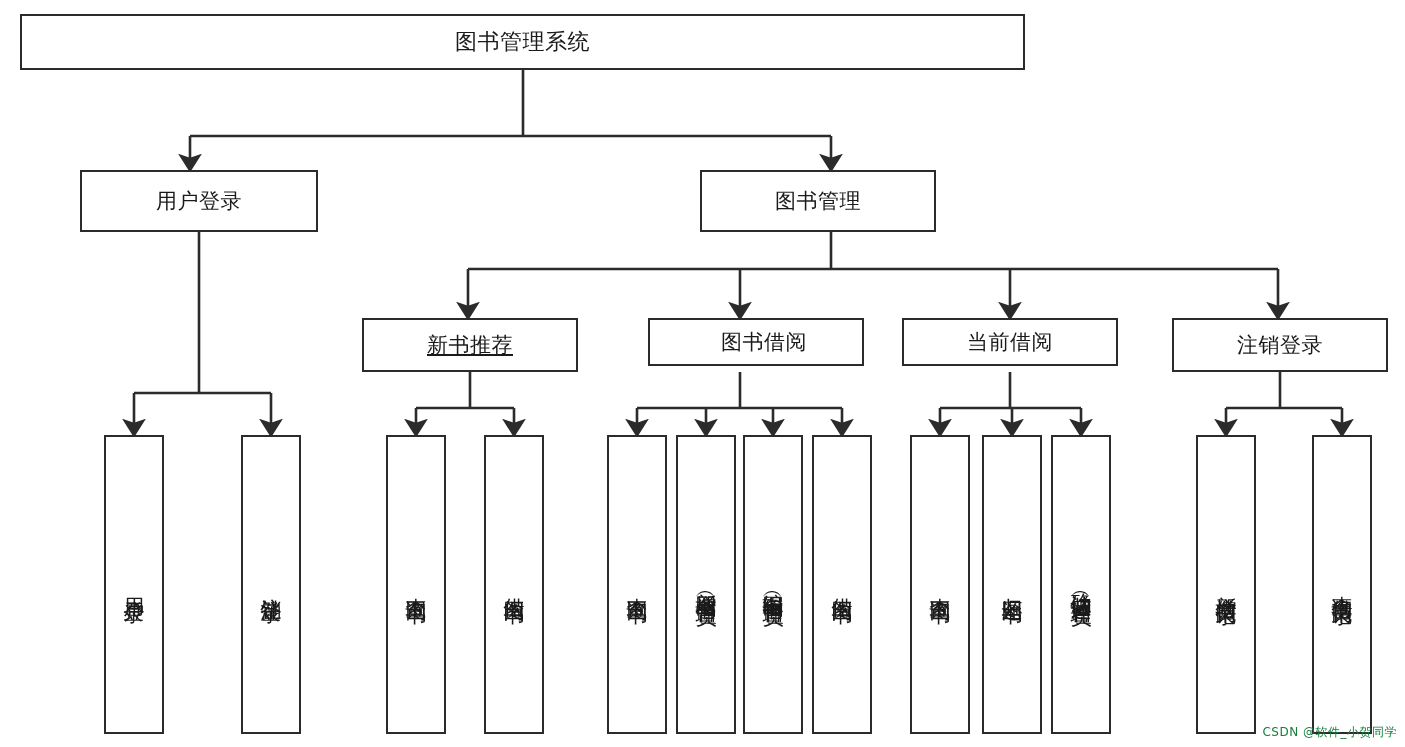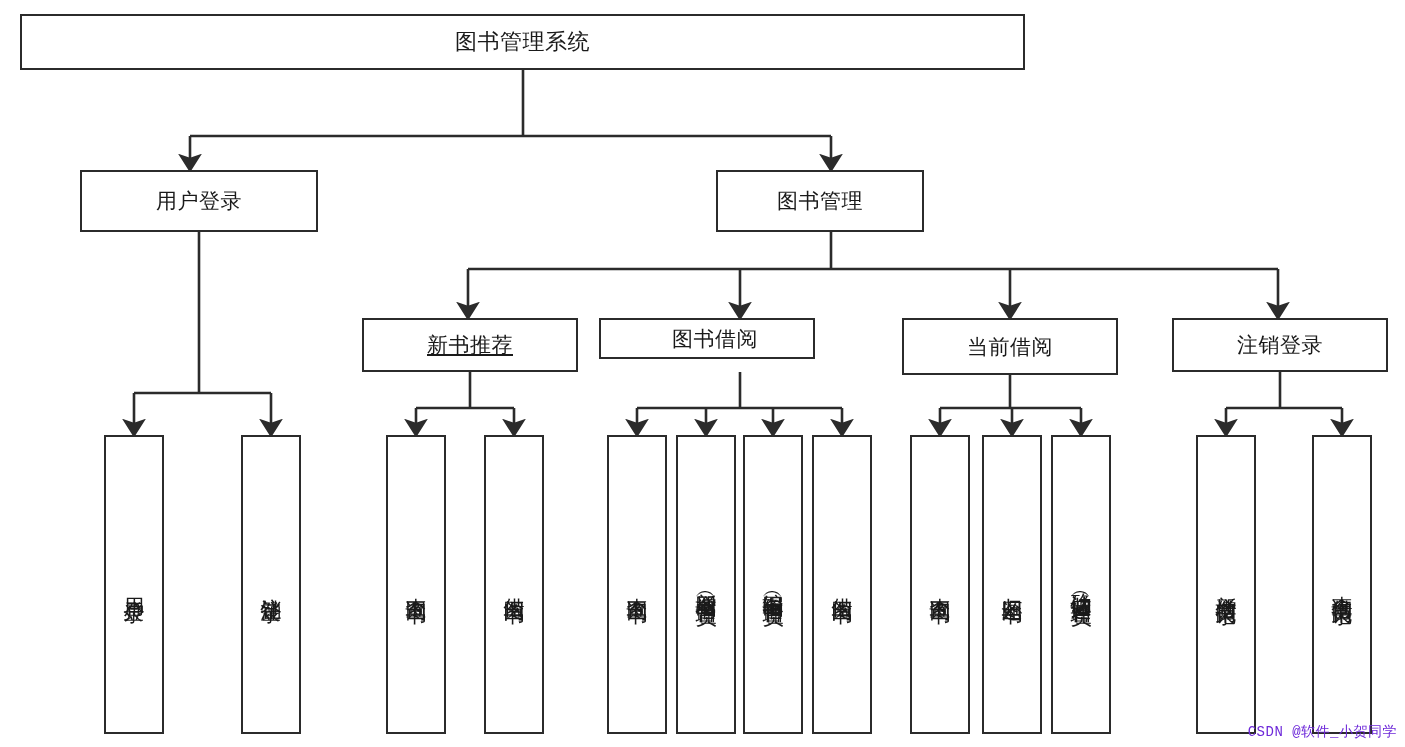--- a/index.html
+++ b/index.html
@@ -56,26 +56,25 @@
   .node .label {
     display: block;
   }
   #root-node {
     font-size: 22px;
   }
   #watermark {
     position: absolute;
     right: 8px;
     bottom: 6px;
-    font-size: 14px;
-    color: #6d28d9;
+    font-size: 12px;
+    color: #15803d;
     letter-spacing: 0.5px;
     white-space: nowrap;
     pointer-events: none;
-    font-family: Liberation Mono, monospace;
   }
 </style>
 </head>
 <body>
 
 <div id="canvas">
 
   <svg id="svg-layer" viewBox="0 0 1405 747" xmlns="http://www.w3.org/2000/svg">
     <defs>
       <marker id="arrow" markerWidth="11" markerHeight="11" refX="3.2" refY="5" orient="auto" markerUnits="strokeWidth">
@@ -126,31 +125,31 @@
     </g>
   </svg>
 
   <div class="node horizontal" id="root-node" style="left:20px; top:14px; width:1005px; height:56px;">
     <span class="label">图书管理系统</span>
   </div>
 
   <div class="node horizontal" style="left:80px; top:170px; width:238px; height:62px;">
     <span class="label">用户登录</span>
   </div>
-  <div class="node horizontal" style="left:716px; top:170px; width:208px; height:62px;">
+  <div class="node horizontal" style="left:700px; top:170px; width:236px; height:62px;">
     <span class="label">图书管理</span>
   </div>
 
   <div class="node horizontal" style="left:362px; top:318px; width:216px; height:54px;text-decoration:underline;">
     <span class="label">新书推荐</span>
   </div>
-  <div class="node horizontal" style="left:599px; top:318px; width:216px; height:41px;padding-left:16px;">
+  <div class="node horizontal" style="left:648px; top:318px; width:216px; height:48px;padding-left:16px;">
     <span class="label">图书借阅</span>
   </div>
-  <div class="node horizontal" style="left:902px; top:318px; width:216px; height:57px;">
+  <div class="node horizontal" style="left:902px; top:318px; width:216px; height:48px;">
     <span class="label">当前借阅</span>
   </div>
   <div class="node horizontal" style="left:1172px; top:318px; width:216px; height:54px;">
     <span class="label">注销登录</span>
   </div>
 
   <div class="node vertical" style="left:104px; top:435px; width:60px; height:299px;">
     <span class="label">用户登录</span>
   </div>
   <div class="node vertical" style="left:241px; top:435px; width:60px; height:299px;">

